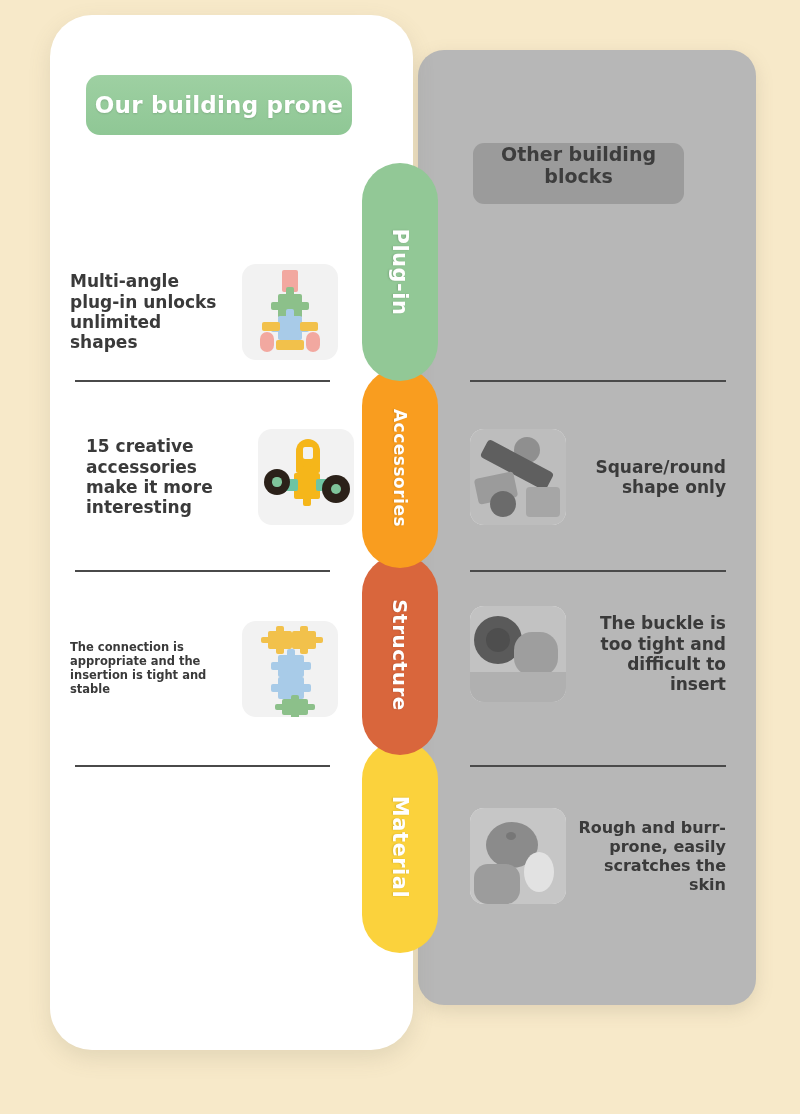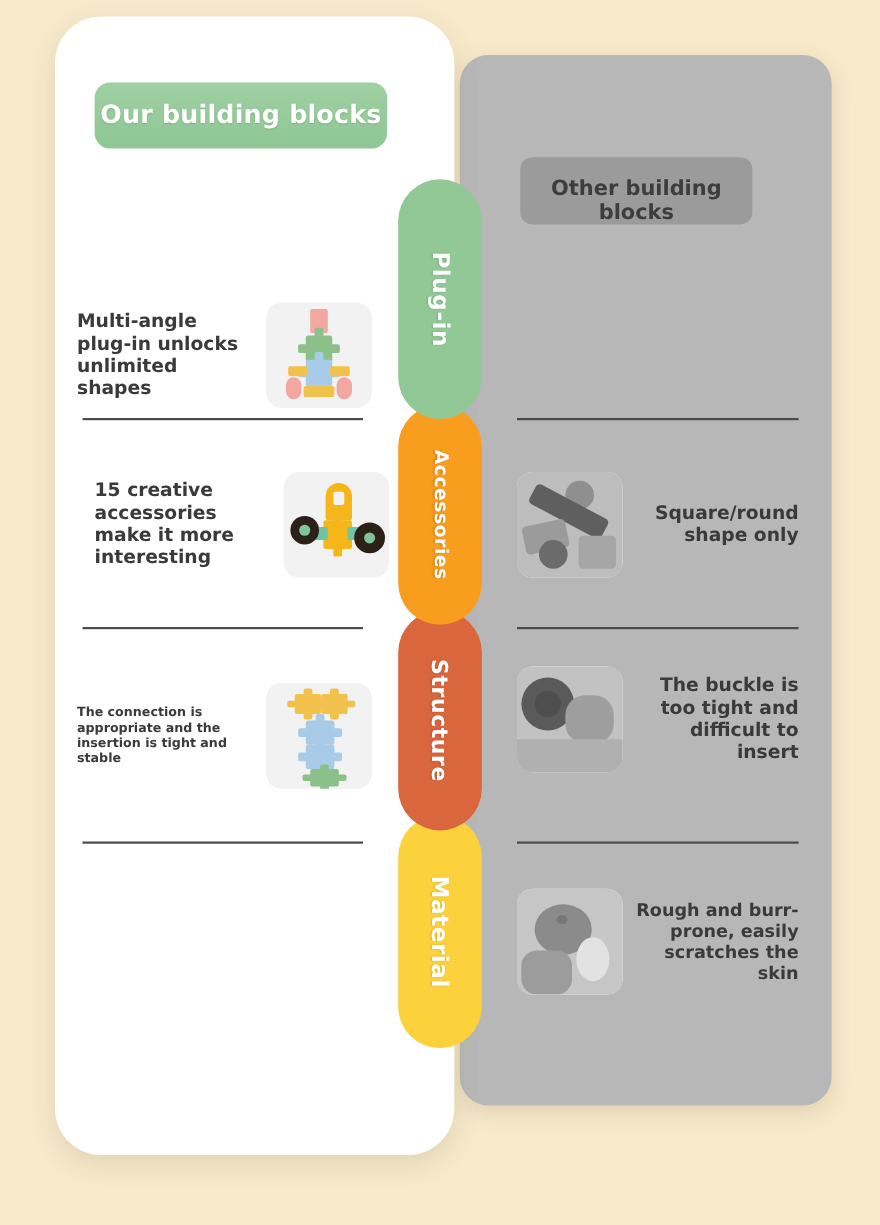--- a/index.html
+++ b/index.html
@@ -67,21 +67,21 @@
 
   .badge-other {
     position: absolute;
     left: 473px;
     top: 143px;
     width: 211px;
     height: 61px;
     background: #9b9b9b;
     border-radius: 11px;
     display: flex;
-    align-items: flex-end;
+    align-items: flex-start;
     justify-content: center;
     text-align: center;
     color: #3d3d3d;
     font-size: 19px;
     font-weight: bold;
     line-height: 1.16;
     padding: 0 10px;
   }
 
   
@@ -214,21 +214,21 @@
 </head>
 <body>
 
 <div class="stage">
 
   <div class="other-panel"></div>
 
   <div class="our-card"></div>
 
   <div class="badge-ours">
-    <span>Our building blocks</span>
+    <span>Our building prone</span>
   </div>
 
   <div class="badge-other">
     <span>Other building blocks</span>
   </div>
 
   <div class="tab-rail">
 
     <div class="tab tab-plugin">
       <span class="tab-label">Plug-in</span>
@@ -241,21 +241,21 @@
     <div class="tab tab-structure">
       <span class="tab-label">Structure</span>
     </div>
 
     <div class="tab tab-material">
       <span class="tab-label">Material</span>
     </div>
 
   </div>
 
-  <div class="row row-left" style="top:264px;margin-top:11px;">
+  <div class="row row-left" style="top:264px;">
     <div class="row-text t-lg">Multi-angle plug-in unlocks unlimited shapes</div>
     <div class="thumb thumb-ours">
       <span class="blk" style="left:40px;top:6px;width:16px;height:22px;background:#f2a8a0;"></span>
       <span class="cross" style="left:36px;top:30px;width:24px;height:24px;background:#8cc08a;"></span>
       <span class="cross" style="left:36px;top:52px;width:24px;height:24px;background:#a8cbe8;"></span>
       <span class="blk" style="left:20px;top:58px;width:18px;height:9px;background:#f2c14b;"></span>
       <span class="blk" style="left:58px;top:58px;width:18px;height:9px;background:#f2c14b;"></span>
       <span class="blk" style="left:18px;top:68px;width:14px;height:20px;background:#f2a8a0;border-radius:7px;"></span>
       <span class="blk" style="left:64px;top:68px;width:14px;height:20px;background:#f2a8a0;border-radius:7px;"></span>
       <span class="blk" style="left:34px;top:76px;width:28px;height:10px;background:#f2c14b;"></span>

